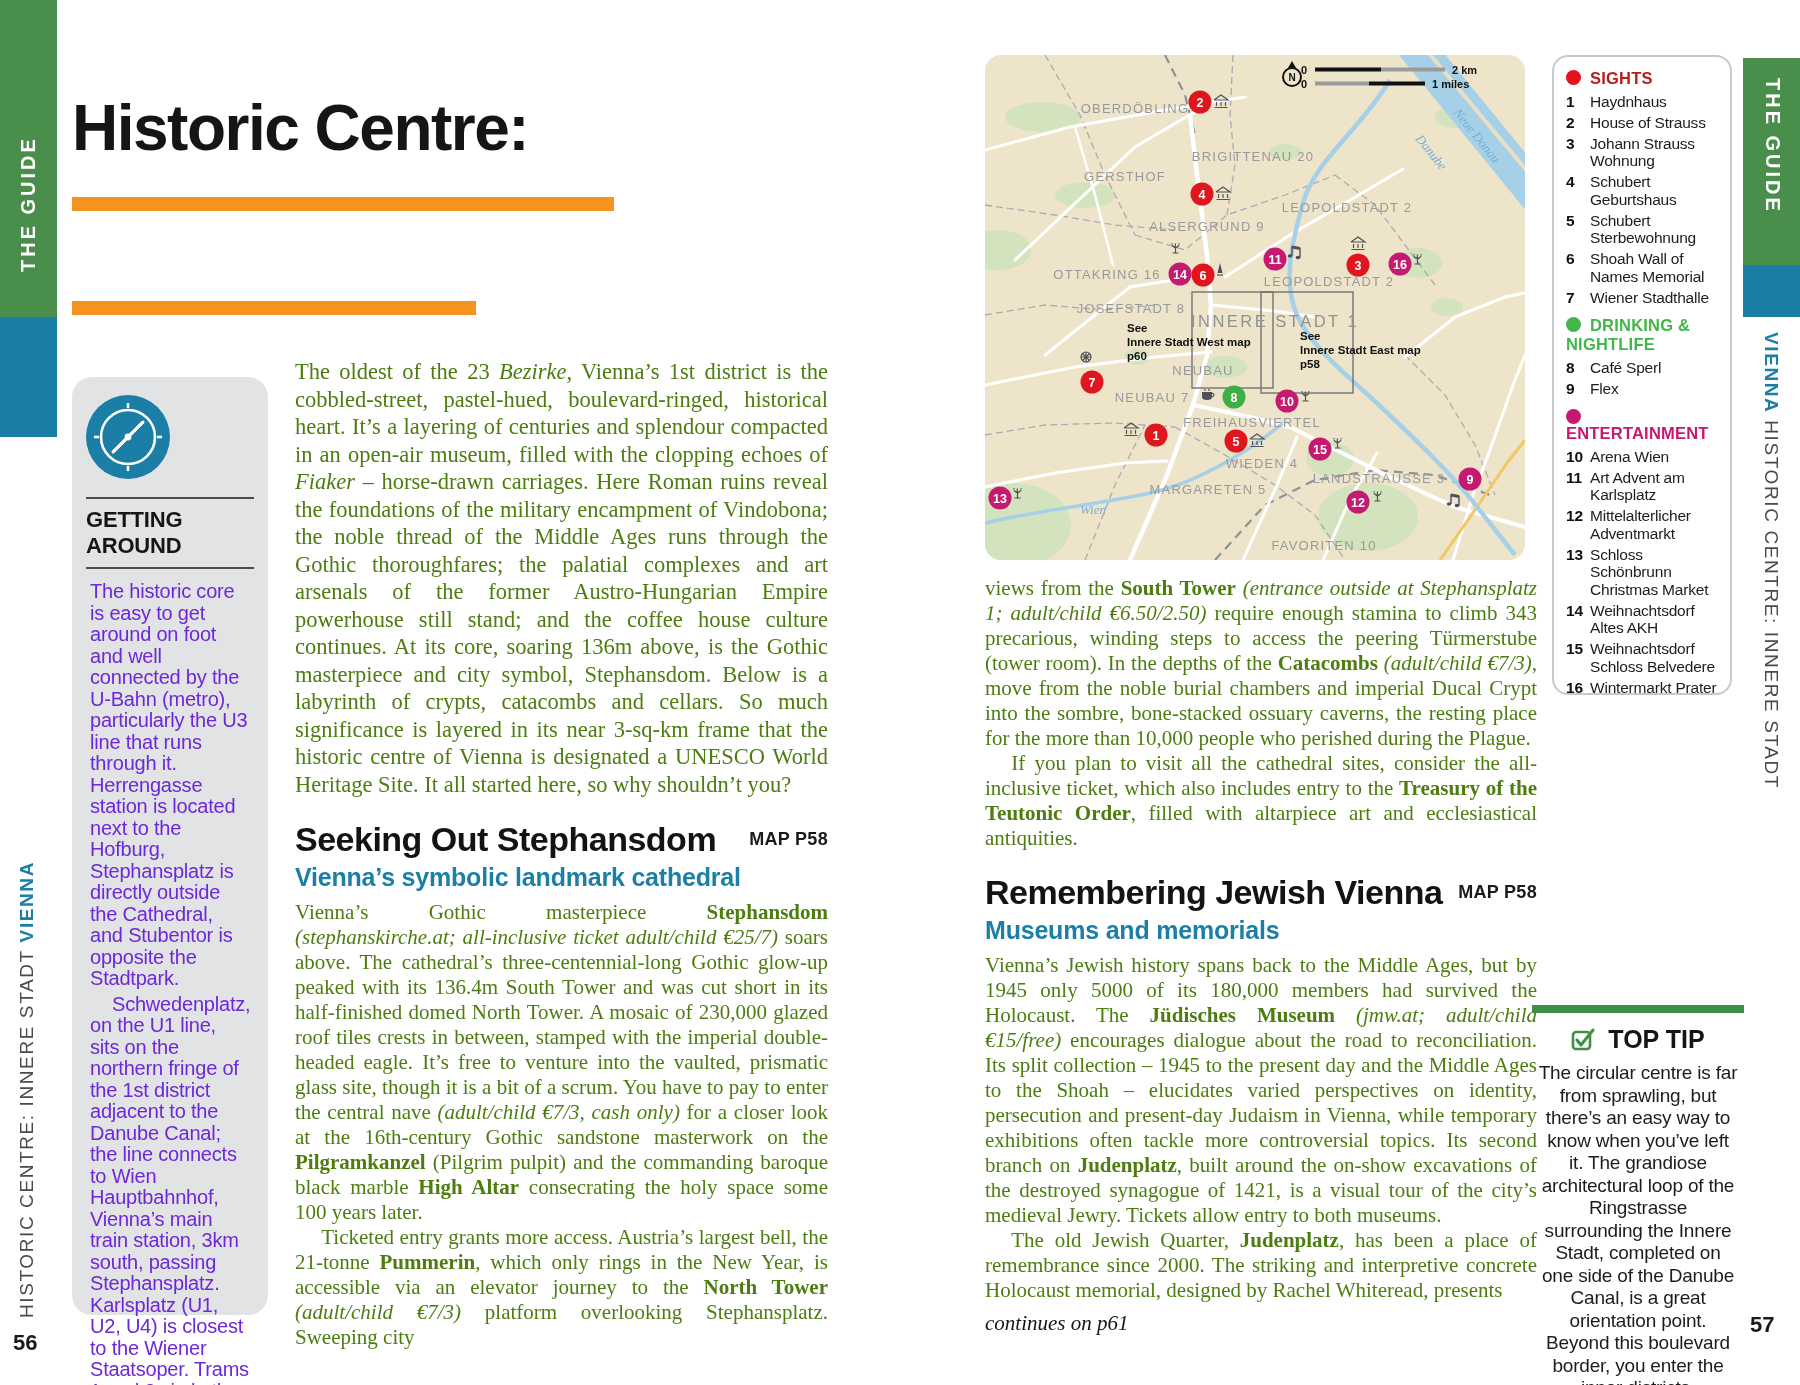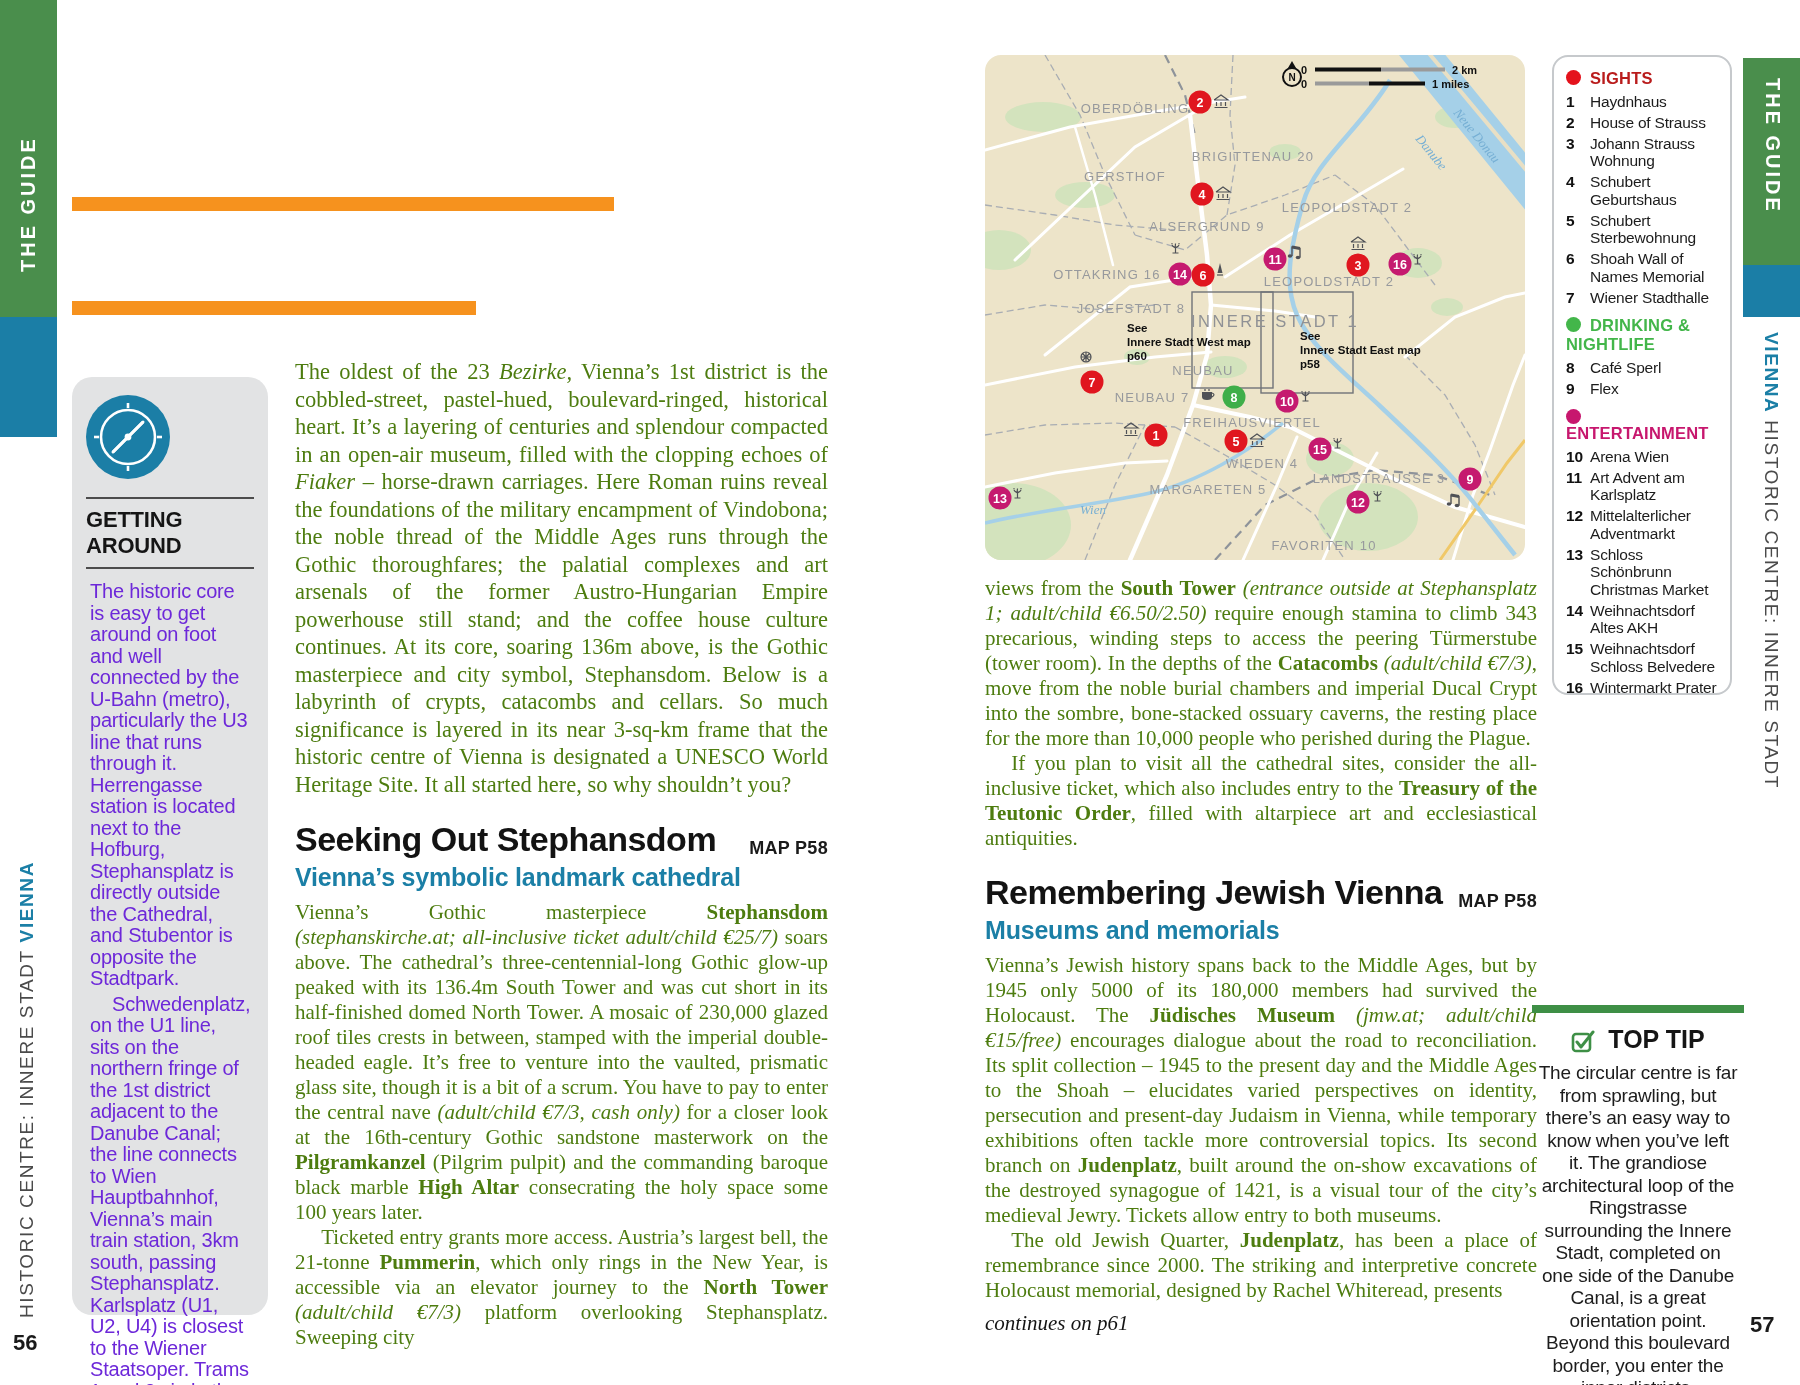--- a/index.html
+++ b/index.html
@@ -32,21 +32,21 @@
 
   
   .colL{position:absolute;left:295px;top:352px;width:533px;}
   .colR{position:absolute;left:985px;top:576px;width:552px;}
   .serif{font-family:"Liberation Serif",serif;text-align:justify;color:#4d7c0f;}
   .intro{font-size:22.5px;line-height:27.5px;margin:6px 0 0 0;}
   .bodyp{font-size:21px;line-height:25px;margin:0;}
   .bodyp.ind{text-indent:1.25em;}
   .rb{font-weight:700;}
   .ri{font-style:italic;}
-  .sechead{display:flex;justify-content:space-between;align-items:flex-end;margin-top:22px;}
+  .sechead{display:flex;justify-content:space-between;align-items:center;margin-top:22px;}
   .sechead h2{margin:0;font-size:34px;font-weight:800;letter-spacing:-.5px;color:#131313;font-family:"Liberation Sans",sans-serif;}
   .mapref{font-size:18px;font-weight:700;color:#1a1a1a;letter-spacing:.3px;font-family:"Liberation Sans",sans-serif;}
   .subhead{font-size:25px;font-weight:700;color:#1B7FA6;margin:4px 0 8px 0;letter-spacing:-.2px;font-family:"Liberation Sans",sans-serif;}
   .continues{font-family:"Liberation Serif",serif;font-style:italic;font-size:21px;margin-top:8px;}
 
   
   .mapwrap{position:absolute;left:985px;top:55px;width:540px;height:505px;border-radius:16px;overflow:hidden;}
   svg text{font-family:"Liberation Sans",sans-serif;}
   .dlbl{fill:#97999D;font-size:13px;letter-spacing:1.2px;}
   .dlbl-big{fill:#8F9195;font-size:16.5px;letter-spacing:2.5px;}
@@ -64,21 +64,21 @@
   .li{display:flex;font-size:15.5px;line-height:17.5px;margin-bottom:3.5px;letter-spacing:-.2px;}
   .ln{width:24px;min-width:24px;font-weight:700;color:#111;}
   .ll{flex:1;color:#1c1c1c;}
   .c-red{color:#b91c1c;} .c-green{color:#43B64A;} .c-mag{color:#C7176E;}
   .b-red{background:#E4121C;} .b-green{background:#43B64A;} .b-mag{background:#C7176E;}
 
   
   .tip{position:absolute;left:1532px;top:1005px;width:212px;}
   .tipbar{height:8px;background:#3E8F46;}
   .tipbody{padding:12px 6px 14px;}
-  .tiphead{display:flex;align-items:flex-end;justify-content:center;gap:13px;font-size:25px;font-weight:800;color:#151515;margin-bottom:8px;}
+  .tiphead{display:flex;align-items:center;justify-content:center;gap:13px;font-size:25px;font-weight:800;color:#151515;margin-bottom:8px;}
   .tiptext{font-size:19px;line-height:22.5px;text-align:center;color:#1c1c1c;letter-spacing:-.2px;}
 
   .pagenum{position:absolute;font-size:22px;font-weight:700;color:#1a1a1a;}
 </style>
 </head>
 <body>
 
 <div class="page">
 
   <div class="tab tab-green" style="left:0;top:0;height:317px;"></div>
@@ -88,20 +88,21 @@
     <span>HISTORIC CENTRE: INNERE STADT</span>&nbsp;<span class="city">VIENNA</span>
   </div>
 
   <div class="tab tab-green" style="left:1743px;top:58px;height:207px;"></div>
   <div class="tab tab-blue" style="left:1743px;top:265px;height:52px;"></div>
   <div class="vrot-down guide-txt" style="left:1784px;top:78px;">THE GUIDE</div>
   <div class="vrot-down spine-txt" style="left:1782px;top:332px;">
     <span class="city">VIENNA</span>&nbsp;<span>HISTORIC CENTRE: INNERE STADT</span>
   </div>
 
+  <div class="h1" style="top:96px;">Historic Centre:</div>
   <div class="obar" style="top:197px;width:542px;"></div>
   <div class="obar" style="top:301px;width:404px;"></div>
 
   <div class="gabox">
     <svg width="84" height="84" viewBox="0 0 84 84">
       <circle cx="42" cy="42" r="42" fill="#1B7EA6"></circle>
       <circle cx="42" cy="42" r="27" fill="none" stroke="#fff" stroke-width="2.6"></circle>
       <line x1="42" y1="8" x2="42" y2="13" stroke="#fff" stroke-width="2.6"></line>
       <line x1="42" y1="71" x2="42" y2="76" stroke="#fff" stroke-width="2.6"></line>
       <line x1="8" y1="42" x2="13" y2="42" stroke="#fff" stroke-width="2.6"></line>

